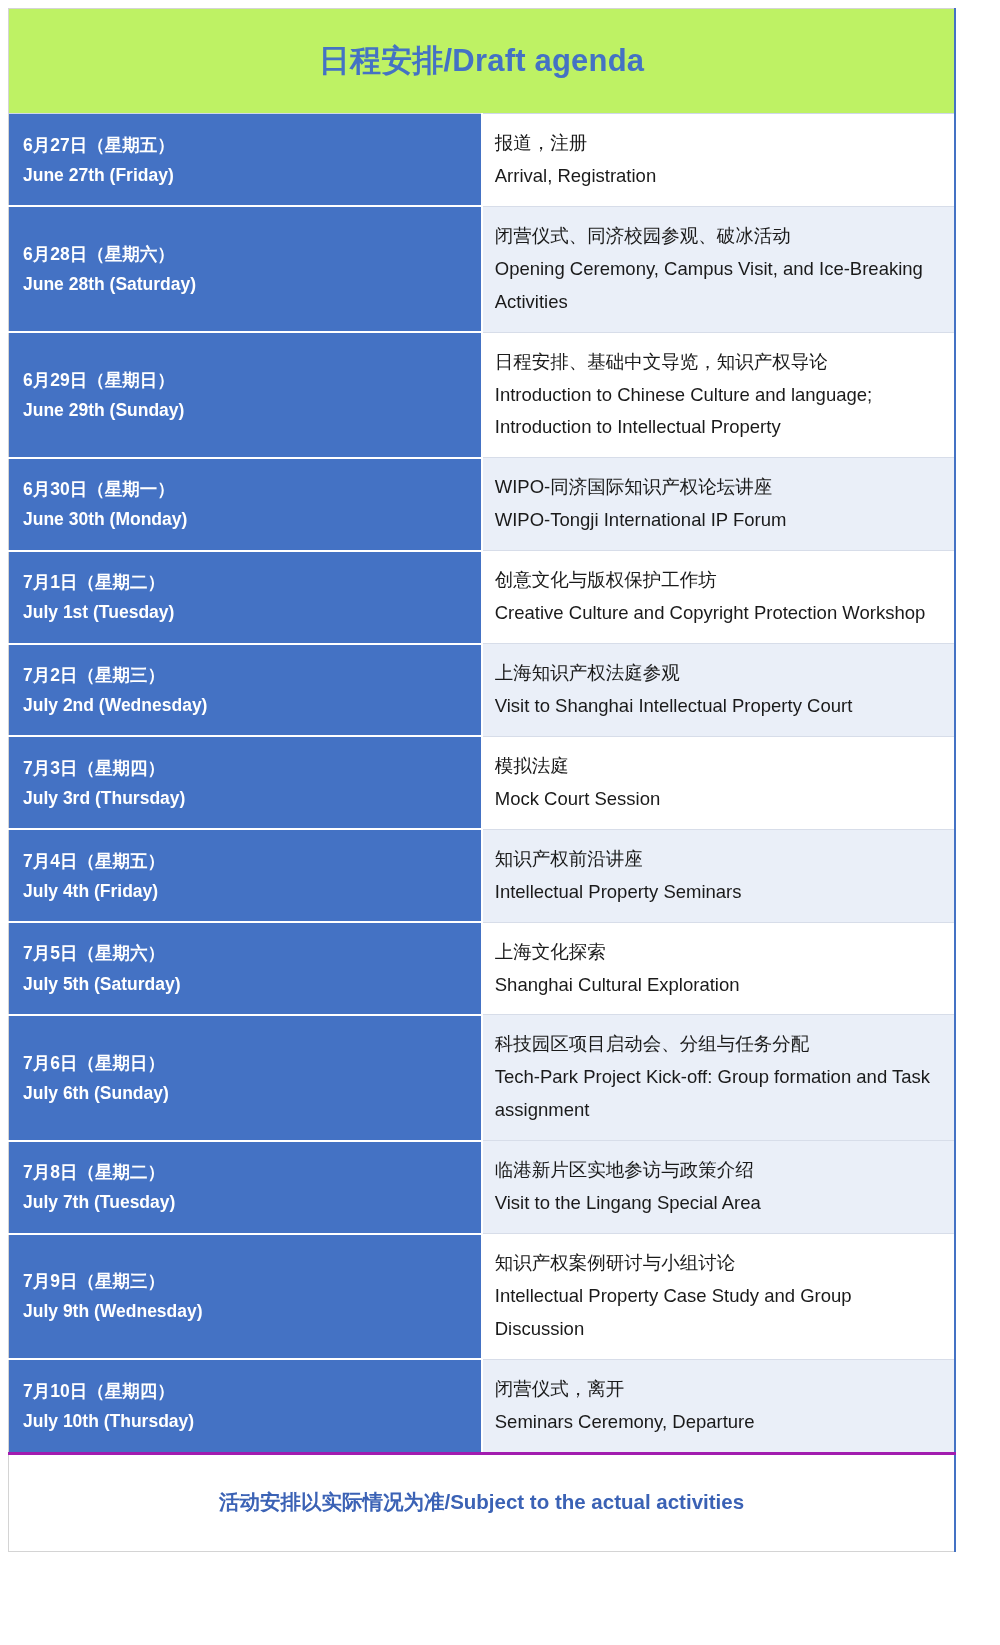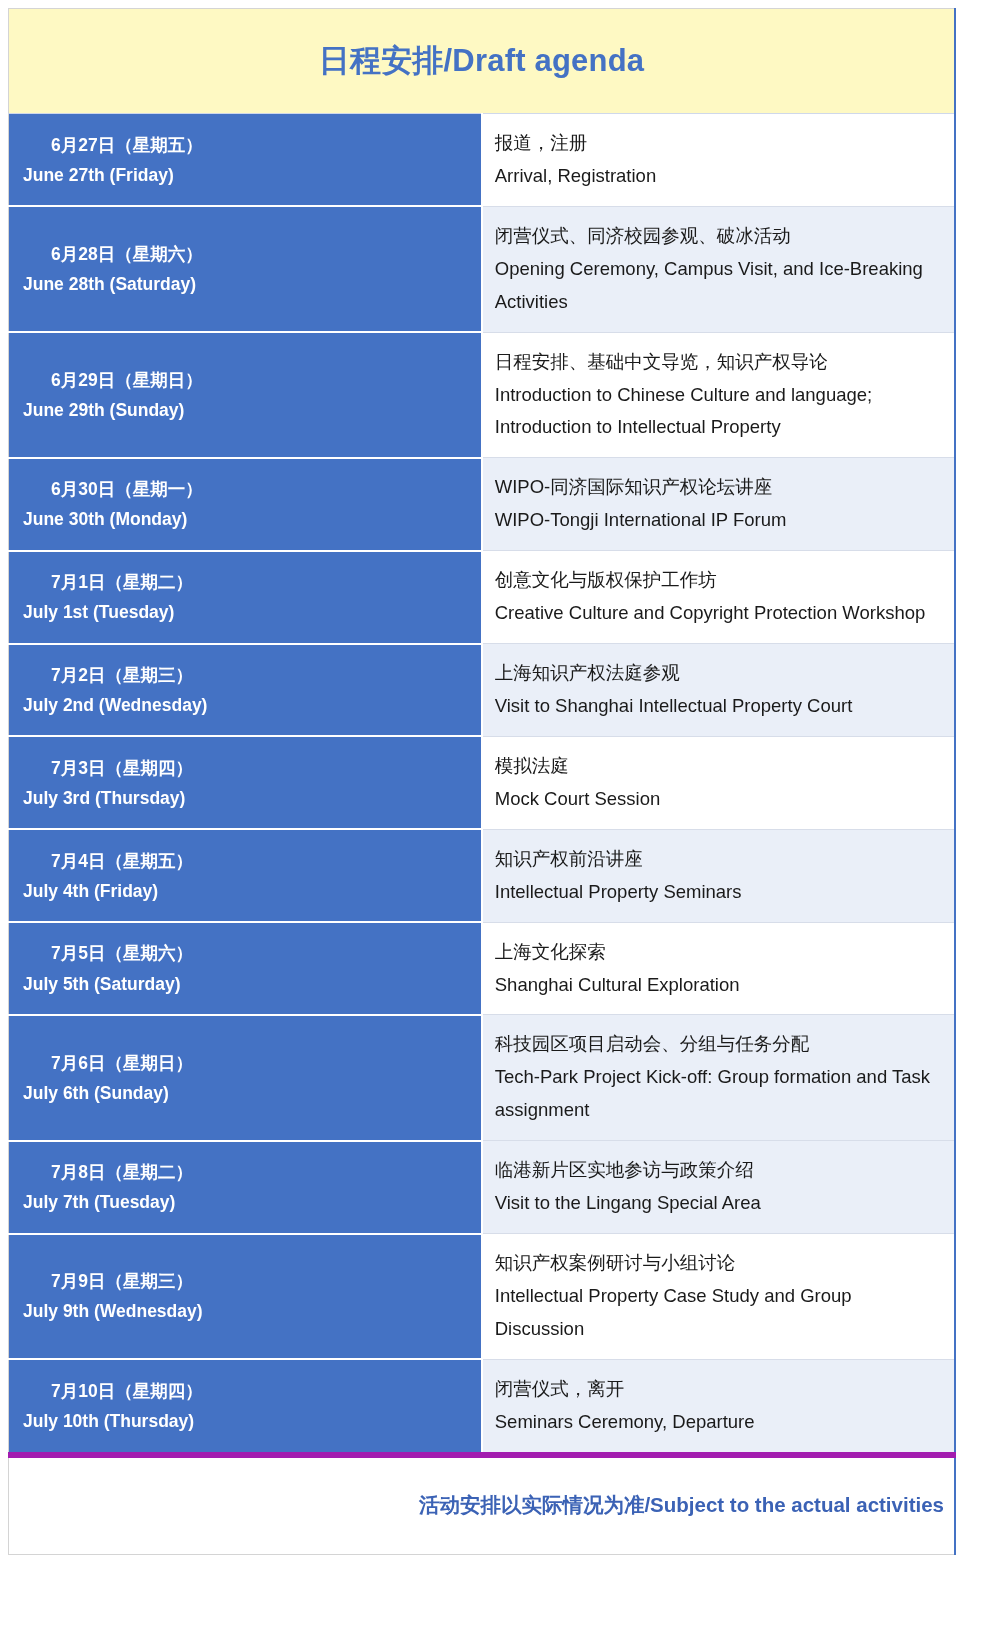--- a/index.html
+++ b/index.html
@@ -29,21 +29,21 @@
     table-layout: fixed;
     border-left: 1px solid #d4d4d4;
     border-right: 2px solid #4472c4;
     border-top: 1px solid #d4d4d4;
     border-bottom: 1px solid #d4d4d4;
   }
 
   
   .title-cell {
     height: 104px;
-    background: #fef9c3;
+    background: #bef264;
     text-align: center;
     vertical-align: middle;
     border-bottom: 1px solid #cfd8ea;
     padding: 0 10px;
   }
   .title-text {
     display: inline-block;
     color: #4472c4;
     font-size: 31px;
     font-weight: bold;
@@ -61,44 +61,44 @@
     line-height: 1.72;
     vertical-align: middle;
     padding: 14px 0 14px 14px;
     border-bottom: 2px solid #ffffff;
     border-right: 2px solid #ffffff;
     white-space: nowrap;
   }
   tr:last-of-type .date-cell {
     border-bottom: 2px solid #ffffff;
   }
-  .date-cn { display: block; margin-left: 28px; }
+  .date-cn { display: block; }
   .date-en { display: block; }
 
   .event-cell {
     vertical-align: middle;
     padding: 13px 16px 13px 12px;
     font-size: 18.5px;
     color: #1a1a1a;
     line-height: 1.78;
     border-bottom: 1px solid #d7dde9;
   }
   .event-cell.shade-plain { background: #ffffff; }
   .event-cell.shade-tint  { background: #eaeff8; }
   .event-cn { display: block; }
   .event-en { display: block; }
 
   
   .footer-cell {
     height: 96px;
     background: #ffffff;
-    text-align: right;
+    text-align: center;
     vertical-align: middle;
     padding: 0 10px;
-    border-top: 6px solid #a21caf;
+    border-top: 3px solid #a21caf;
   }
   .footer-text {
     display: inline-block;
     color: #3b62b5;
     font-size: 20.5px;
     font-weight: bold;
     line-height: 1.3;
   }
 </style>
 </head>

